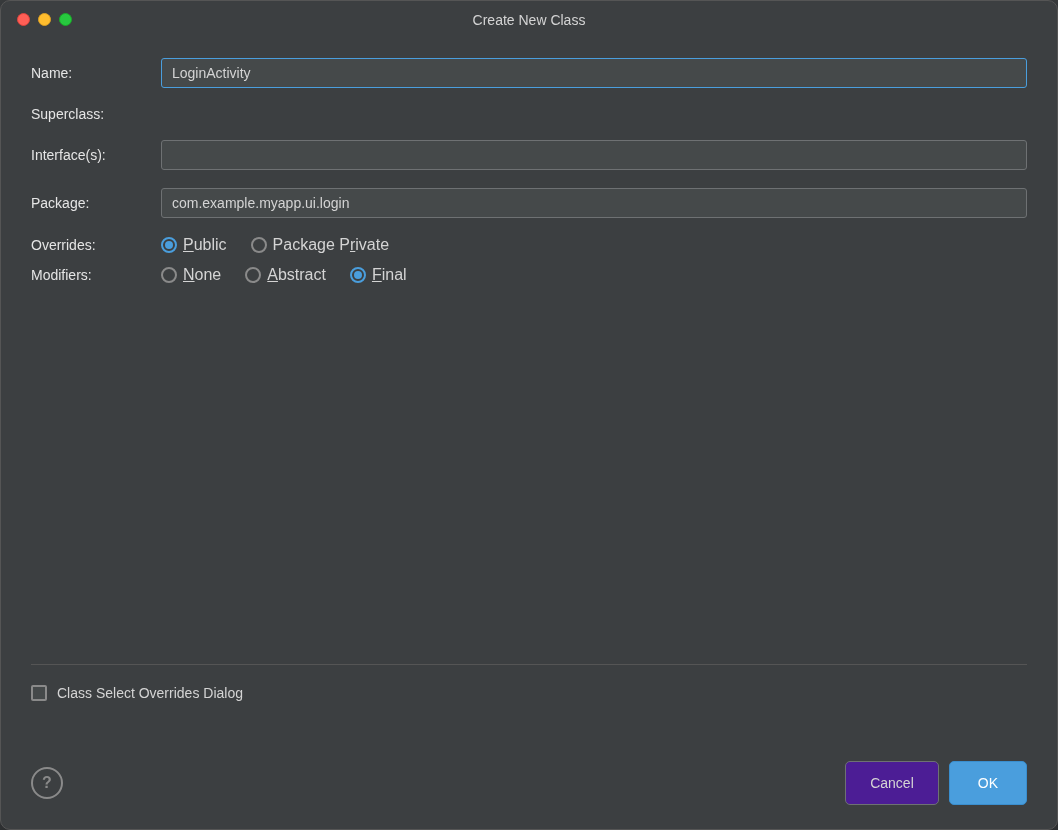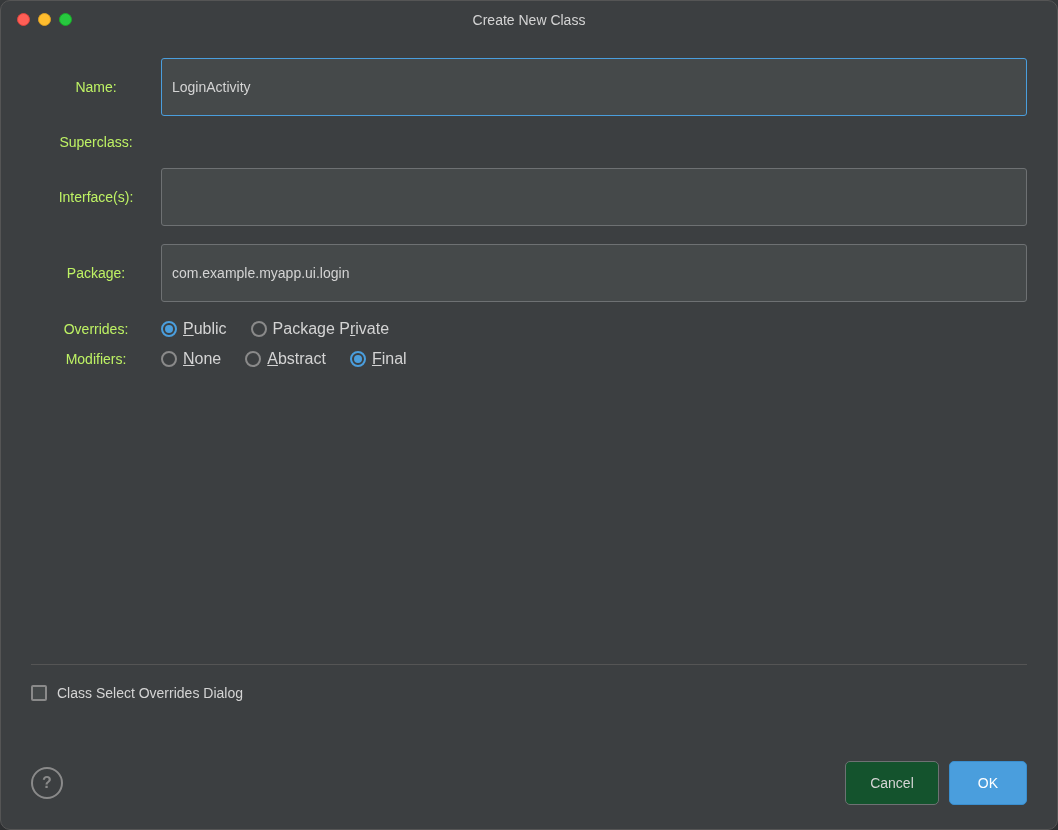--- a/index.html
+++ b/index.html
@@ -68,35 +68,35 @@
       flex: 1;
     }
 
     .form-row {
       display: flex;
       align-items: center;
       margin-bottom: 18px;
     }
 
     .form-label {
-      color: #bef264;
+      color: #e5e5e5;
       font-size: 14px;
       width: 130px;
       min-width: 130px;
-      text-align: center;
+      text-align: left;
     }
 
     .form-input {
       flex: 1;
       background: #45494a;
       border: 1px solid #6e7173;
       border-radius: 3px;
       color: #d4d4d4;
       font-size: 14px;
-      padding: 20px 10px;
+      padding: 6px 10px;
       outline: none;
     }
 
     .form-input.name-input {
       border-color: #4a9edd;
     }
 
     .kind-dropdown {
       flex: 1;
       background: #45494a;
@@ -238,21 +238,21 @@
       justify-content: center;
     }
 
     .action-buttons {
       display: flex;
       gap: 10px;
     }
 
     .btn-cancel {
       padding: 8px 24px;
-      background: #14532d;
+      background: #4c1d95;
       border: 1px solid #6e7173;
       border-radius: 5px;
       color: #d4d4d4;
       font-size: 14px;
       cursor: pointer;
     }
 
     .btn-ok {
       padding: 13px 28px;
       background: #4a9edd;

